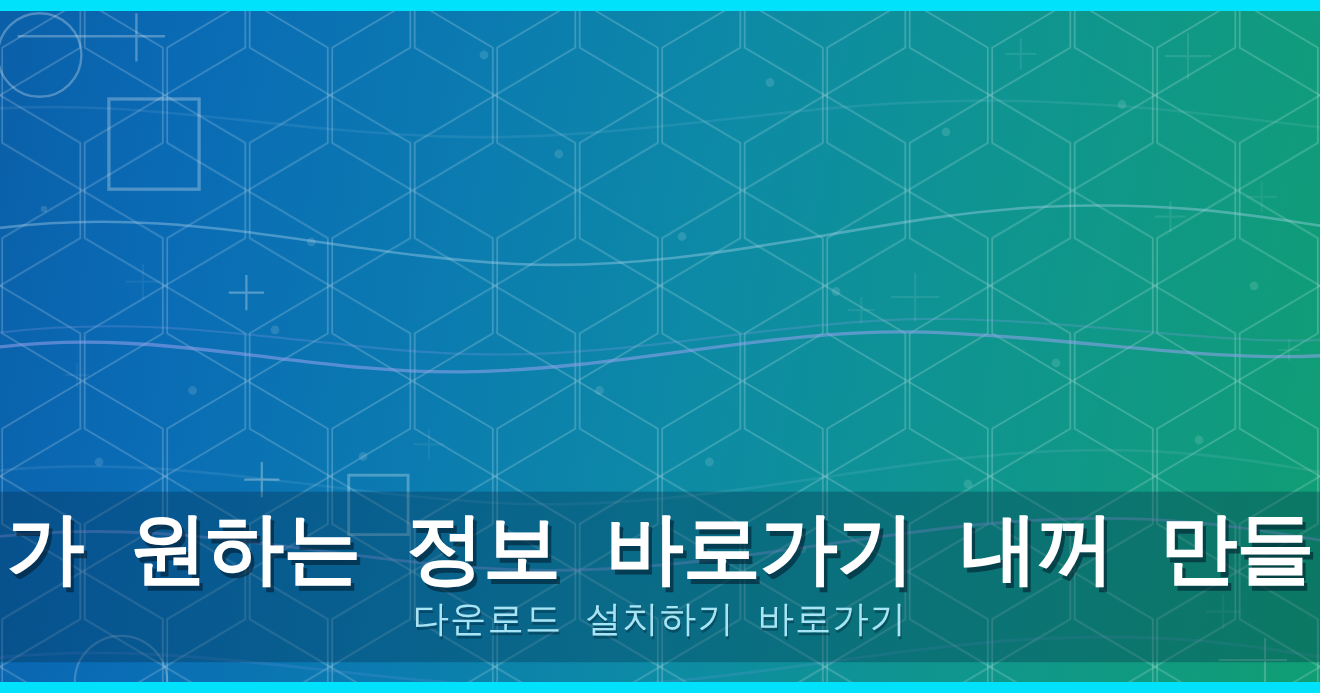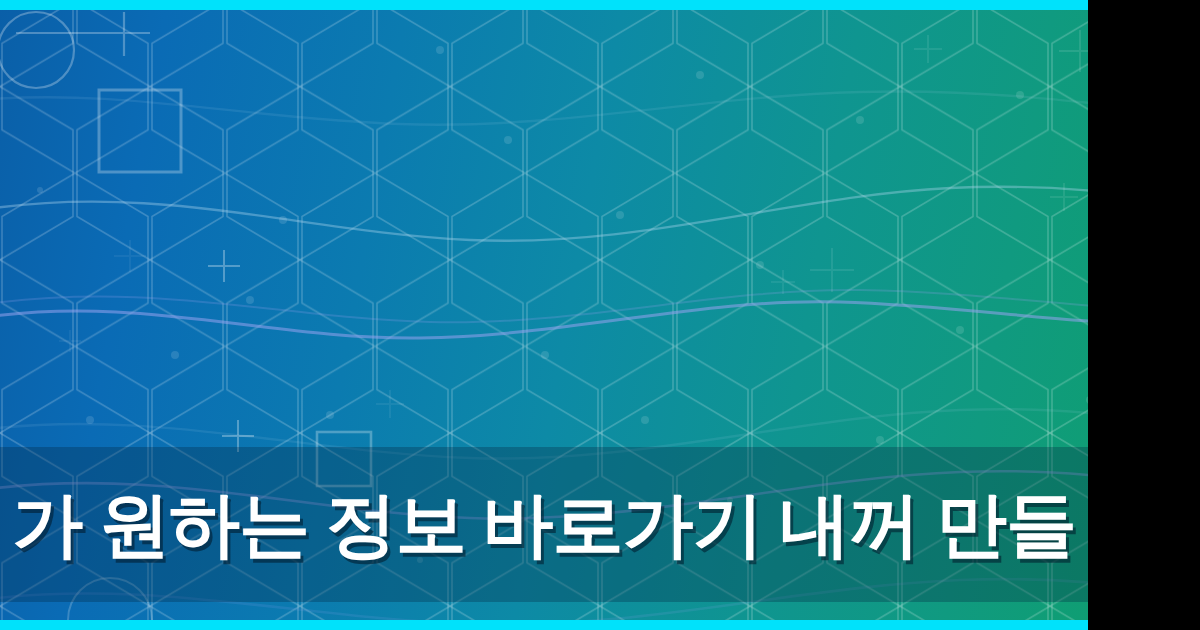--- a/index.html
+++ b/index.html
@@ -1,23 +1,23 @@
 <!DOCTYPE html>
 <html><head>
 <meta charset="utf-8">
 <style>
   html,body{margin:0;padding:0;background:#000;}
   *{box-sizing:border-box;}
 
   .banner{
     position:relative;
-    width:1088px;
+    width:1200px;
     height:630px;
     overflow:hidden;
-    font-family:Liberation Serif, serif;
+    font-family:Liberation Mono, monospace;
     background:linear-gradient(100deg,
       #0a5fa8 0%,
       #0a6bb5 14%,
       #0b7bb0 34%,
       #0d8aa6 52%,
       #0f9590 72%,
       #109a80 88%,
       #0f9e73 100%);
   }
 
@@ -175,17 +175,18 @@
       </g>
     </svg>
   </div>
 
   <div class="rail rail-top"></div>
 
   <div class="text-band"></div>
 
   <div class="text-wrap">
     <div class="title">가 원하는 정보 바로가기 내꺼 만들</div>
+    <div class="subtitle">다운로드 설치하기 바로가기</div>
   </div>
 
   <div class="rail rail-bottom"></div>
 
 </div>
 
 </body></html>

